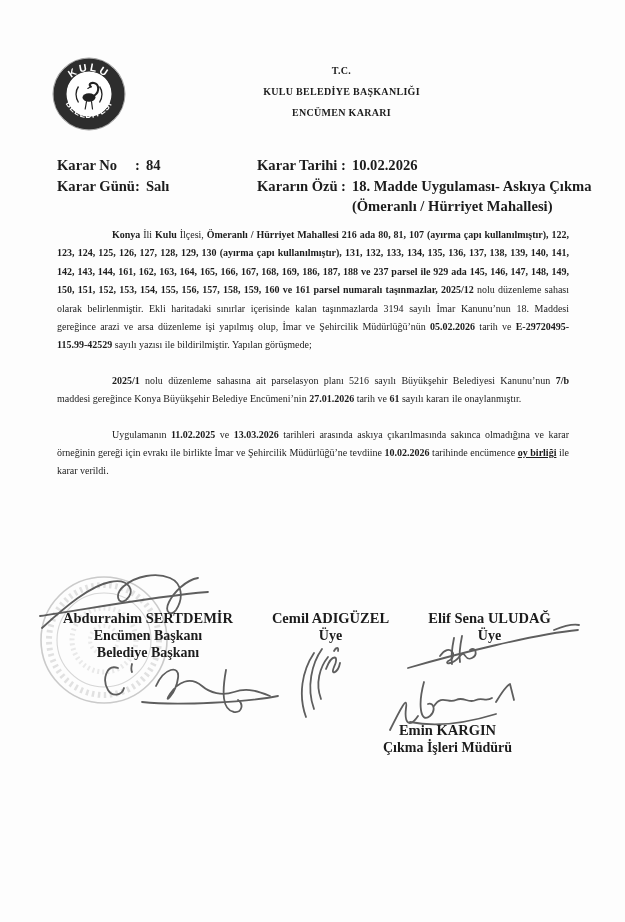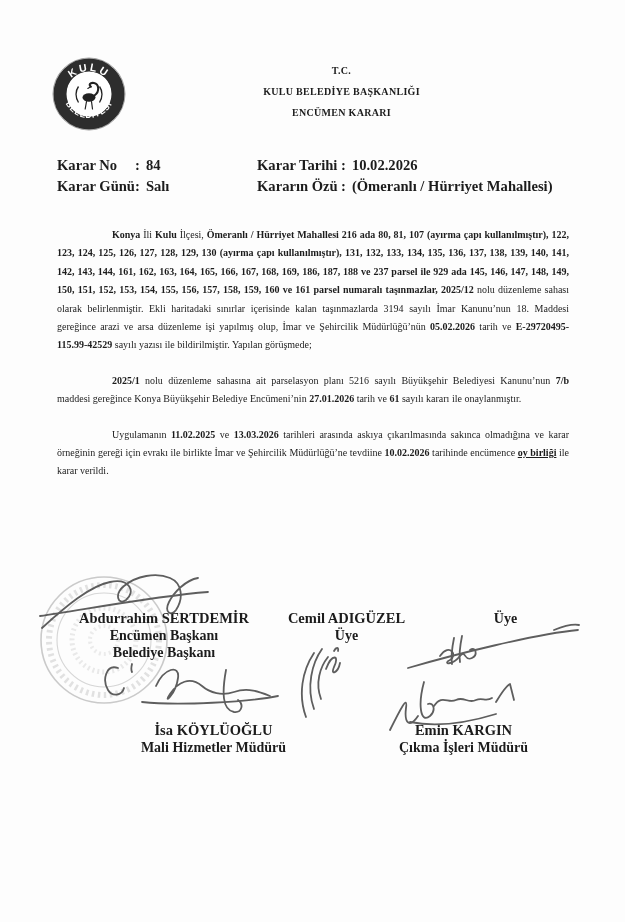--- a/index.html
+++ b/index.html
@@ -26,21 +26,21 @@
   .sep{display:inline-block;}
   .mv{margin-left:6px;}
   .mv div{white-space:nowrap;}
   
   .bodytext{position:absolute;left:57px;top:226px;width:512px;
             font-size:10px;line-height:18.4px;text-align:justify;}
   .bodytext p{margin:0 0 17px 0;text-indent:55px;}
   .b{font-weight:bold;}
   .u{text-decoration:underline;}
   
-  .sig{position:absolute;text-align:center;font-weight:bold;z-index:2;margin-left:16px;}
+  .sig{position:absolute;text-align:center;font-weight:bold;z-index:2;}
   .sig-name{font-size:14.5px;line-height:17px;}
   .sig-title{font-size:14px;line-height:17px;}
   .scribble{position:absolute;z-index:3;pointer-events:none;}
   .stamp{position:absolute;z-index:1;pointer-events:none;}
 </style>
 </head>
 <body>
 
 <div class="page">
 
@@ -92,20 +92,21 @@
   <div class="meta meta-right">
     <div class="mrow">
       <span class="ml">Karar Tarihi</span>
       <span class="sep">:</span>
       <span class="mv">10.02.2026</span>
     </div>
     <div class="mrow">
       <span class="ml">Kararın Özü</span>
       <span class="sep">:</span>
       <span class="mv">
+        <div>18. Madde Uygulaması- Askıya Çıkma</div>
         <div>(Ömeranlı / Hürriyet Mahallesi)</div>
       </span>
     </div>
   </div>
 
   <div class="bodytext">
     <p><span class="b">Konya</span><span> İli </span><span class="b">Kulu</span><span> İlçesi, </span><span class="b">Ömeranlı / Hürriyet Mahallesi 216 ada 80, 81, 107 (ayırma çapı kullanılmıştır), 122, 123, 124, 125, 126, 127, 128, 129, 130 (ayırma çapı kullanılmıştır), 131, 132, 133, 134, 135, 136, 137, 138, 139, 140, 141, 142, 143, 144, 161, 162, 163, 164, 165, 166, 167, 168, 169, 186, 187, 188 ve 237 parsel ile 929 ada 145, 146, 147, 148, 149, 150, 151, 152, 153, 154, 155, 156, 157, 158, 159, 160 ve 161 parsel numaralı taşınmazlar, 2025/12</span><span> nolu düzenleme sahası olarak belirlenmiştir. Ekli haritadaki sınırlar içerisinde kalan taşınmazlarda 3194 sayılı İmar Kanunu’nun 18. Maddesi gereğince arazi ve arsa düzenleme işi yapılmış olup, İmar ve Şehircilik Müdürlüğü’nün </span><span class="b">05.02.2026</span><span> tarih ve </span><span class="b">E-29720495-115.99-42529</span><span> sayılı yazısı ile bildirilmiştir. Yapılan görüşmede;</span></p>
 
     <p><span class="b">2025/1</span><span> nolu düzenleme sahasına ait parselasyon planı 5216 sayılı Büyükşehir Belediyesi Kanunu’nun </span><span class="b">7/b</span><span> maddesi gereğince Konya Büyükşehir Belediye Encümeni’nin </span><span class="b">27.01.2026</span><span> tarih ve </span><span class="b">61</span><span> sayılı kararı ile onaylanmıştır.</span></p>
 
@@ -123,27 +124,24 @@
   <div class="sig" style="left:43px;top:610px;width:210px;">
     <div class="sig-name">Abdurrahim SERTDEMİR</div>
     <div class="sig-title">Encümen Başkanı</div>
     <div class="sig-title">Belediye Başkanı</div>
   </div>
   <div class="sig" style="left:258px;top:610px;width:145px;">
     <div class="sig-name">Cemil ADIGÜZEL</div>
     <div class="sig-title">Üye</div>
   </div>
   <div class="sig" style="left:407px;top:610px;width:165px;">
+    <div class="sig-name">Elif Sena ULUDAĞ</div>
     <div class="sig-title">Üye</div>
   </div>
 
-  <div class="sig" style="left:95px;top:722px;width:205px;">
-    <div class="sig-name">İsa KÖYLÜOĞLU</div>
-    <div class="sig-title">Mali Hizmetler Müdürü</div>
-  </div>
   <div class="sig" style="left:345px;top:722px;width:205px;">
     <div class="sig-name">Emin KARGIN</div>
     <div class="sig-title">Çıkma İşleri Müdürü</div>
   </div>
 
   <svg class="scribble" style="left:38px;top:562px;" width="175" height="72" viewBox="0 0 175 72">
     <g fill="none" stroke="#4d4d4d" stroke-width="1.8" stroke-linecap="round" stroke-linejoin="round" opacity="0.9">
       <path d="M4,66 C28,44 52,24 72,20 C92,16 98,30 88,38 C80,44 76,32 86,24 C98,14 118,10 132,16 C144,21 146,36 138,48 C133,55 126,50 131,40 C136,30 148,18 160,16"></path>
       <path d="M2,54 C44,48 118,34 170,30"></path>
     </g>

